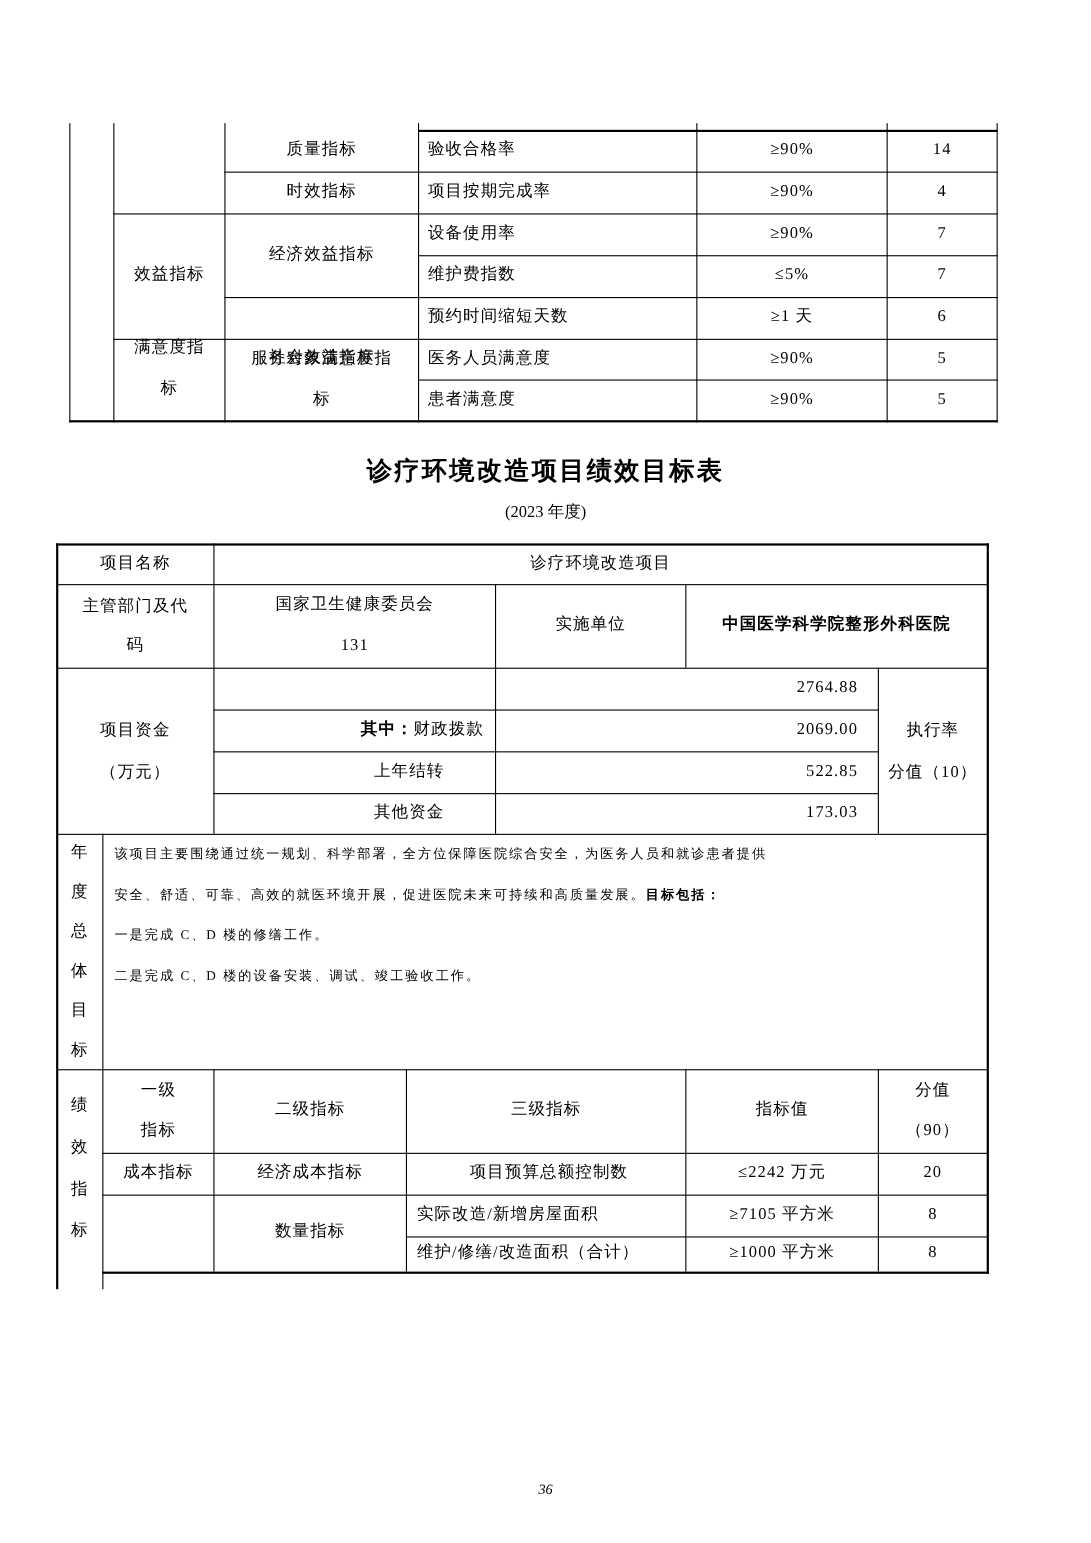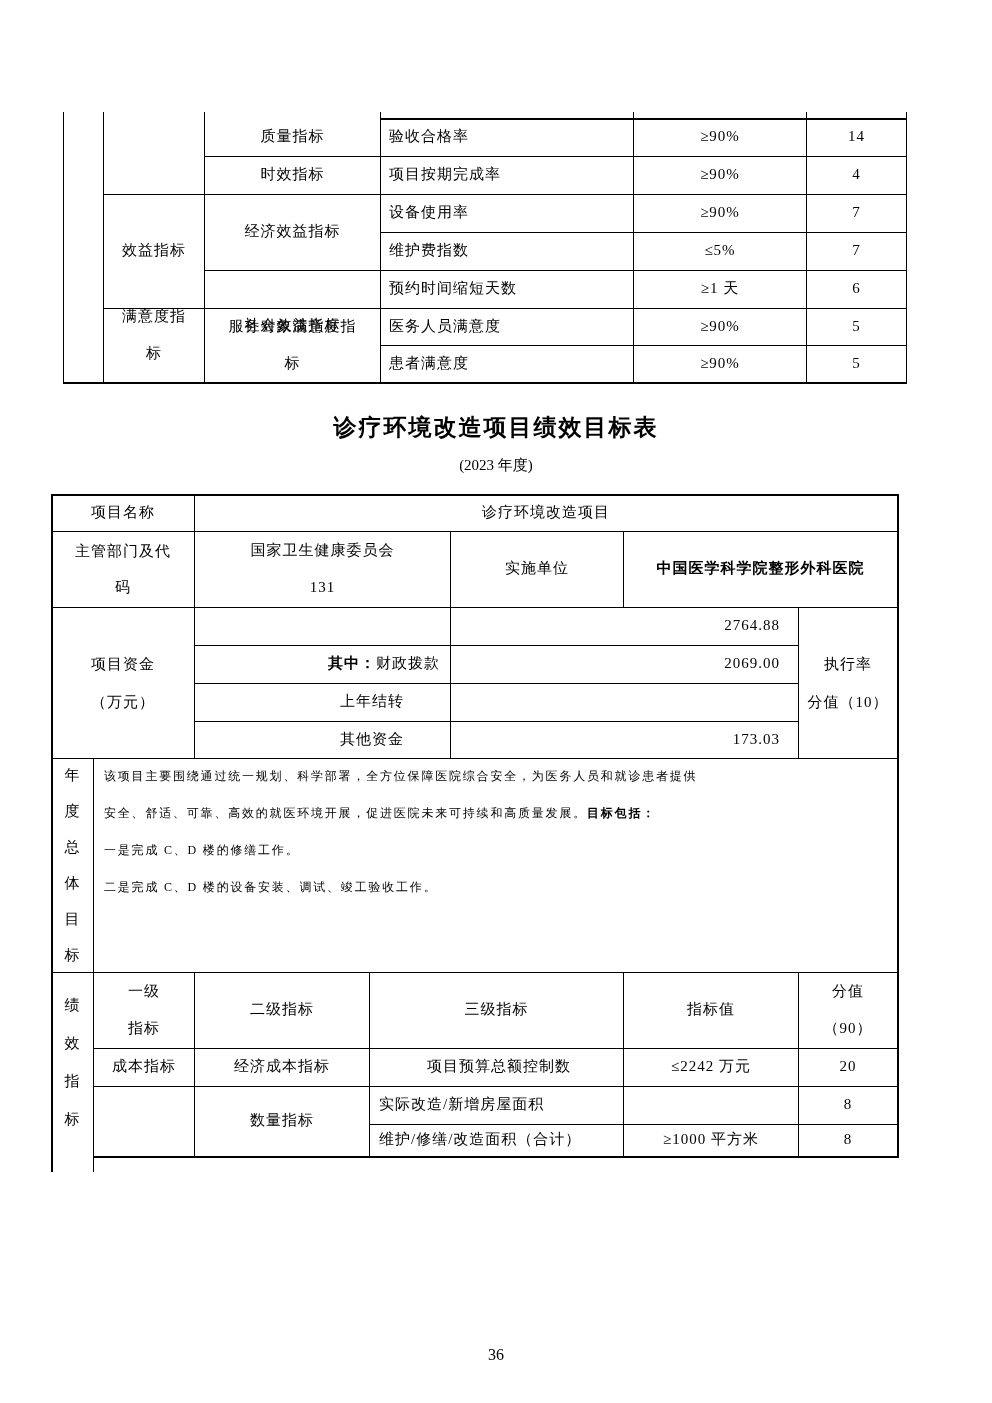--- a/index.html
+++ b/index.html
@@ -20,21 +20,21 @@
   .cell.col.lh38 > div{line-height:38px;}
   .vert{width:1.2em;word-break:break-all;text-align:center;line-height:36px;}
   .vert.lh38{line-height:38px;}
   .b{font-weight:bold;}
   .goal{flex-direction:column;align-items:flex-start;justify-content:center;
         font-size:12px;letter-spacing:1.8px;}
   .goal > div{line-height:37px;white-space:nowrap;}
   .doc-title{position:absolute;left:0;top:412px;width:992px;text-align:center;
              font-size:23px;font-weight:bold;letter-spacing:2px;}
   .doc-sub{position:absolute;left:0;top:456px;width:992px;text-align:center;font-size:15px;}
-  .pageno{position:absolute;left:0;top:1346px;width:992px;text-align:center;font-size:16px;}
+  .pageno{position:absolute;left:0;top:1346px;width:992px;text-align:center;font-size:13px;font-style:italic;}
 </style>
 </head>
 <body>
 
 <div class="pg">
 
   <div class="vl" style="left:63px;top:112px;height:272px;"></div>
   <div class="vl" style="left:103px;top:112px;height:272px;"></div>
   <div class="vl" style="left:204px;top:112px;height:272px;"></div>
   <div class="vl" style="left:380px;top:112px;height:272px;"></div>
@@ -138,20 +138,21 @@
     <div>项目资金</div>
     <div>（万元）</div>
   </div>
   <div class="cell ar" style="left:450px;top:607px;width:330px;height:38px;">2764.88</div>
   <div class="cell ar" style="left:194px;top:645px;width:210px;height:38px;margin-left:36px;">
     <span class="b">其中：</span>
       <span>财政拨款</span>
   </div>
   <div class="cell ar" style="left:450px;top:645px;width:330px;height:38px;">2069.00</div>
   <div class="cell ar" style="left:194px;top:683px;width:210px;height:38px;">上年结转</div>
+  <div class="cell ar" style="left:450px;top:683px;width:330px;height:38px;">522.85</div>
   <div class="cell ar" style="left:194px;top:721px;width:210px;height:37px;">其他资金</div>
   <div class="cell ar" style="left:450px;top:721px;width:330px;height:37px;">173.03</div>
   <div class="cell col lh38" style="left:799px;top:607px;width:98px;height:151px;">
     <div>执行率</div>
     <div>分值（10）</div>
   </div>
 
   <div class="cell" style="left:52px;top:758px;width:41px;height:214px;">
     <div class="vert">年度总体目标</div>
   </div>
@@ -178,20 +179,21 @@
   </div>
 
   <div class="cell" style="left:94px;top:1048px;width:100px;height:38px;">成本指标</div>
   <div class="cell" style="left:195px;top:1048px;width:174px;height:38px;">经济成本指标</div>
   <div class="cell al" style="left:379px;top:1048px;width:244px;height:38px;margin-left:48px;">项目预算总额控制数</div>
   <div class="cell" style="left:624px;top:1048px;width:174px;height:38px;">≤2242 万元</div>
   <div class="cell" style="left:799px;top:1048px;width:98px;height:38px;">20</div>
 
   <div class="cell" style="left:195px;top:1086px;width:174px;height:70px;">数量指标</div>
   <div class="cell al" style="left:379px;top:1086px;width:244px;height:38px;">实际改造/新增房屋面积</div>
+  <div class="cell" style="left:624px;top:1086px;width:174px;height:38px;">≥7105 平方米</div>
   <div class="cell" style="left:799px;top:1086px;width:98px;height:38px;">8</div>
   <div class="cell al" style="left:379px;top:1124px;width:244px;height:32px;">维护/修缮/改造面积（合计）</div>
   <div class="cell" style="left:624px;top:1124px;width:174px;height:32px;">≥1000 平方米</div>
   <div class="cell" style="left:799px;top:1124px;width:98px;height:32px;">8</div>
 
   <div class="pageno">36</div>
 
 </div>
 
 </body></html>

